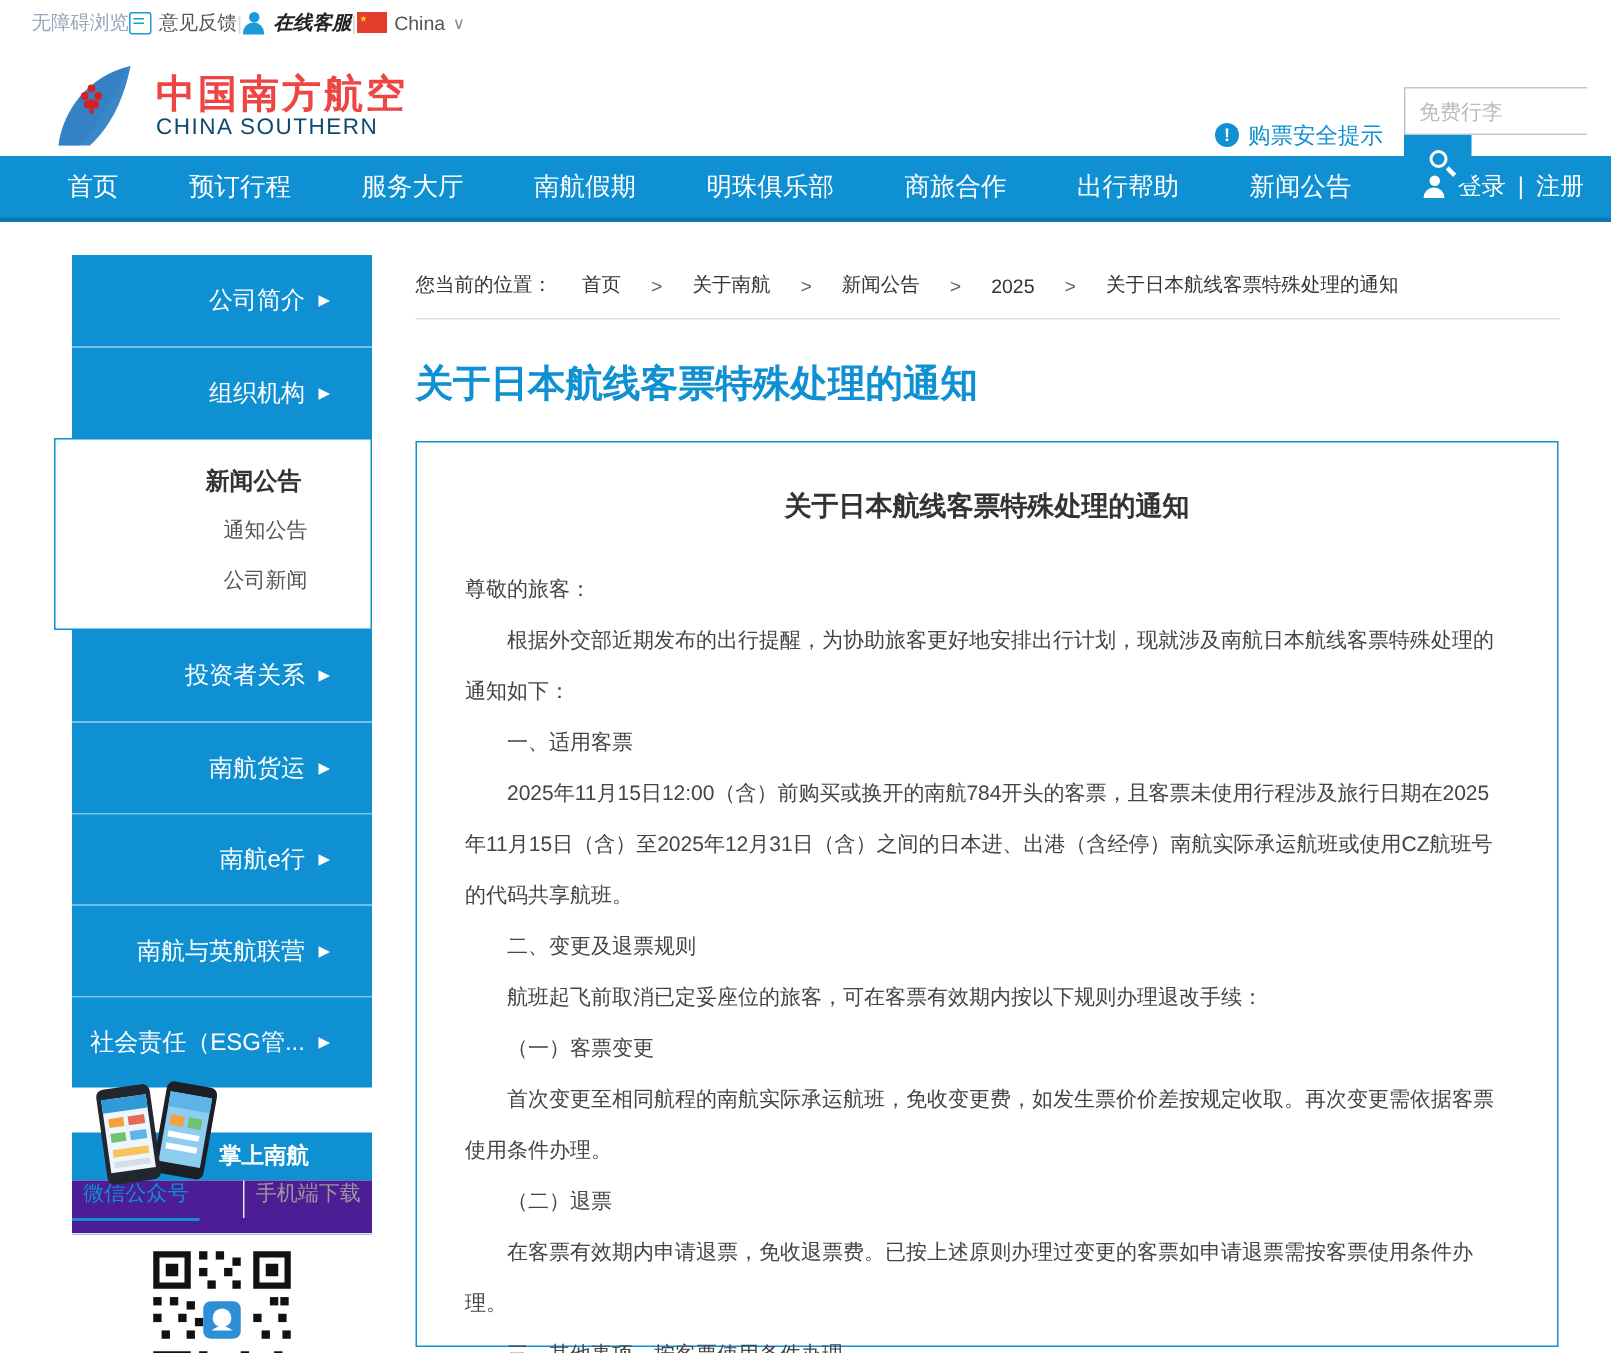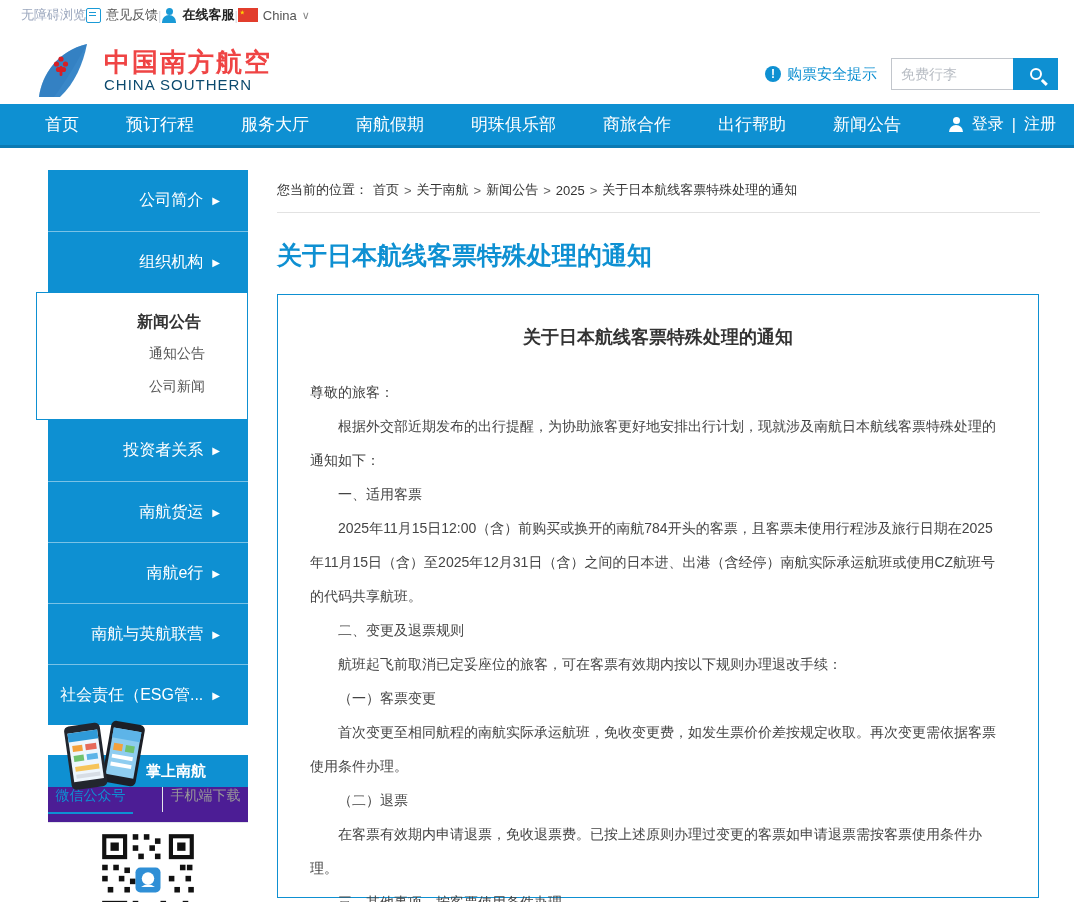--- a/index.html
+++ b/index.html
@@ -3,42 +3,42 @@
 <meta charset="utf-8">
 <style>
   * { margin:0; padding:0; box-sizing:border-box; }
   html,body { width:1074px; height:902px; overflow:hidden; background:#fff;
     font-family:"Liberation Sans","DejaVu Sans",sans-serif; }
   .topbar { height:24px; display:flex; justify-content:flex-start; align-items:center;
     padding:6px 18px 0 0; font-size:13px; gap:0;margin-left:21px; }
   .topbar a { text-decoration:none; display:flex; align-items:center; gap:5px; cursor:pointer; }
   .tb-access { color:#9aa6bd; }
   .tb-feedback { color:#555; }
-  .tb-service { color:#222; font-weight:bold; }
+  .tb-service { color:#222; font-weight:bold;font-style:italic; }
   .tb-sep { color:#d5d9e0; font-size:13px; }
   .tb-region { color:#555; }
   .icon-feedback { width:15px; height:15px; border:1.5px solid #1a9ad6; border-radius:2px; position:relative; display:inline-block; }
   .icon-feedback:before { content:""; position:absolute; left:2px; top:3px; width:7px; height:1.5px; background:#1a9ad6; box-shadow:0 3px 0 #1a9ad6; }
   .icon-person { width:16px; height:16px; display:inline-block; position:relative; }
   .icon-person:before { content:""; position:absolute; left:4.5px; top:1px; width:7px; height:7px; border-radius:50%; background:#1a9ad6; }
   .icon-person:after { content:""; position:absolute; left:1px; top:8px; width:14px; height:8px; border-radius:7px 7px 0 0; background:#1a9ad6; }
   .flag { width:20px; height:14px; background:#e23d2c; position:relative; display:inline-block; }
   .flag:before { content:""; position:absolute; left:2px; top:2px; width:5px; height:5px; background:#ffd700;
     clip-path:polygon(50% 0,61% 35%,98% 35%,68% 57%,79% 91%,50% 70%,21% 91%,32% 57%,2% 35%,39% 35%); }
   .chev { color:#888; font-size:11px; }
 
   .header { height:80px; position:relative; }
   .logo { position:absolute; left:34px; top:18px; display:flex; align-items:center; gap:12px; cursor:pointer; }
   .logo-text .cn { color:#ef4444; font-size:26px; font-weight:bold; letter-spacing:2px; line-height:28px; }
   .logo-text .en { color:#0c4a6e; font-size:15px; letter-spacing:1px; line-height:17px; }
   .hdr-right { position:absolute; right:16px; top:34px; display:flex; align-items:center; gap:14px; }
   .safety { display:flex; align-items:center; gap:6px; color:#0e90d2; font-size:15px; text-decoration:none; cursor:pointer; }
   .icon-alert { width:16px; height:16px; border-radius:50%; background:#0e90d2; color:#fff; font-size:12px; font-weight:bold;
     display:inline-flex; align-items:center; justify-content:center; }
-  .searchbox { display:flex; }
+  .searchbox { display:flex;flex-direction:column; }
   .searchbox input { width:122px; height:32px; border:1px solid #c2c6cc; border-right:none; padding:0 9px; font-size:14px; color:#333; outline:none; }
   .searchbox input::placeholder { color:#b8bdc4; }
   .search-btn { width:45px; height:32px; background:#0e90d2; border:none; cursor:pointer; display:flex; align-items:center; justify-content:center; }
   .icon-mag { width:12px; height:12px; border:2.5px solid #fff; border-radius:50%; position:relative; display:block; }
   .icon-mag:after { content:""; position:absolute; width:7px; height:2.5px; background:#fff; transform:rotate(45deg); left:9px; top:11px; }
 
   .mainnav { height:44px; background:#0e90d2; border-bottom:3px solid #0b7ab3; display:flex; align-items:center; padding:0 18px 0 45px; }
   .mainnav .nav-item { color:#fff; font-size:17px; text-decoration:none; margin-right:47px; cursor:pointer; }
   .nav-auth { margin-left:auto; display:flex; align-items:center; gap:8px; color:#fff; font-size:16px; }
   .nav-auth a { color:#fff; text-decoration:none; cursor:pointer; }
@@ -65,21 +65,21 @@
   .phones { position:absolute; left:12px; top:0; z-index:2; }
   .app-tabs { position:absolute; left:0; top:67px; width:200px; height:36px; display:flex; align-items:flex-start;
     border-bottom:1px solid #e3e6ea; background:#4c1d95;gap:29px; }
   .app-tab { flex:1; text-align:center; font-size:14px; padding-bottom:7px; cursor:pointer; text-decoration:none; }
   .app-tab.active { color:#0e90d2; border-bottom:2px solid #0e90d2; margin-bottom:-1px; }
   .app-tab.idle { color:#999; border-left:1px solid #e3e6ea; }
   .qr-wrap { position:absolute; left:28px; top:110px; }
 
   .content { position:absolute; left:277px; top:0; width:763px; }
   .breadcrumb { margin-top:33px; padding-bottom:13px; border-bottom:1px solid #e2e2e2;
-    font-size:13px; color:#333; display:flex; gap:5px; align-items:center; }
+    font-size:13px; color:#333; display:flex; gap:20px; align-items:center; }
   .breadcrumb a { color:#333; text-decoration:none; cursor:pointer; }
   .bc-sep { color:#666; }
   .page-title { margin-top:26px; color:#0e90d2; font-size:25px; font-weight:bold; }
 
   .article-box { margin-top:22px; width:762px; height:604px; border:1px solid #0e90d2; background:#fff; padding:0 32px; }
   .article-title { text-align:center; font-size:18px; font-weight:bold; color:#333; margin:30px 0 26px; }
   .article-body p { font-size:14px; color:#444; line-height:34px; text-indent:2em; }
   .article-body p.noindent { text-indent:0; }
 </style>
 </head>

